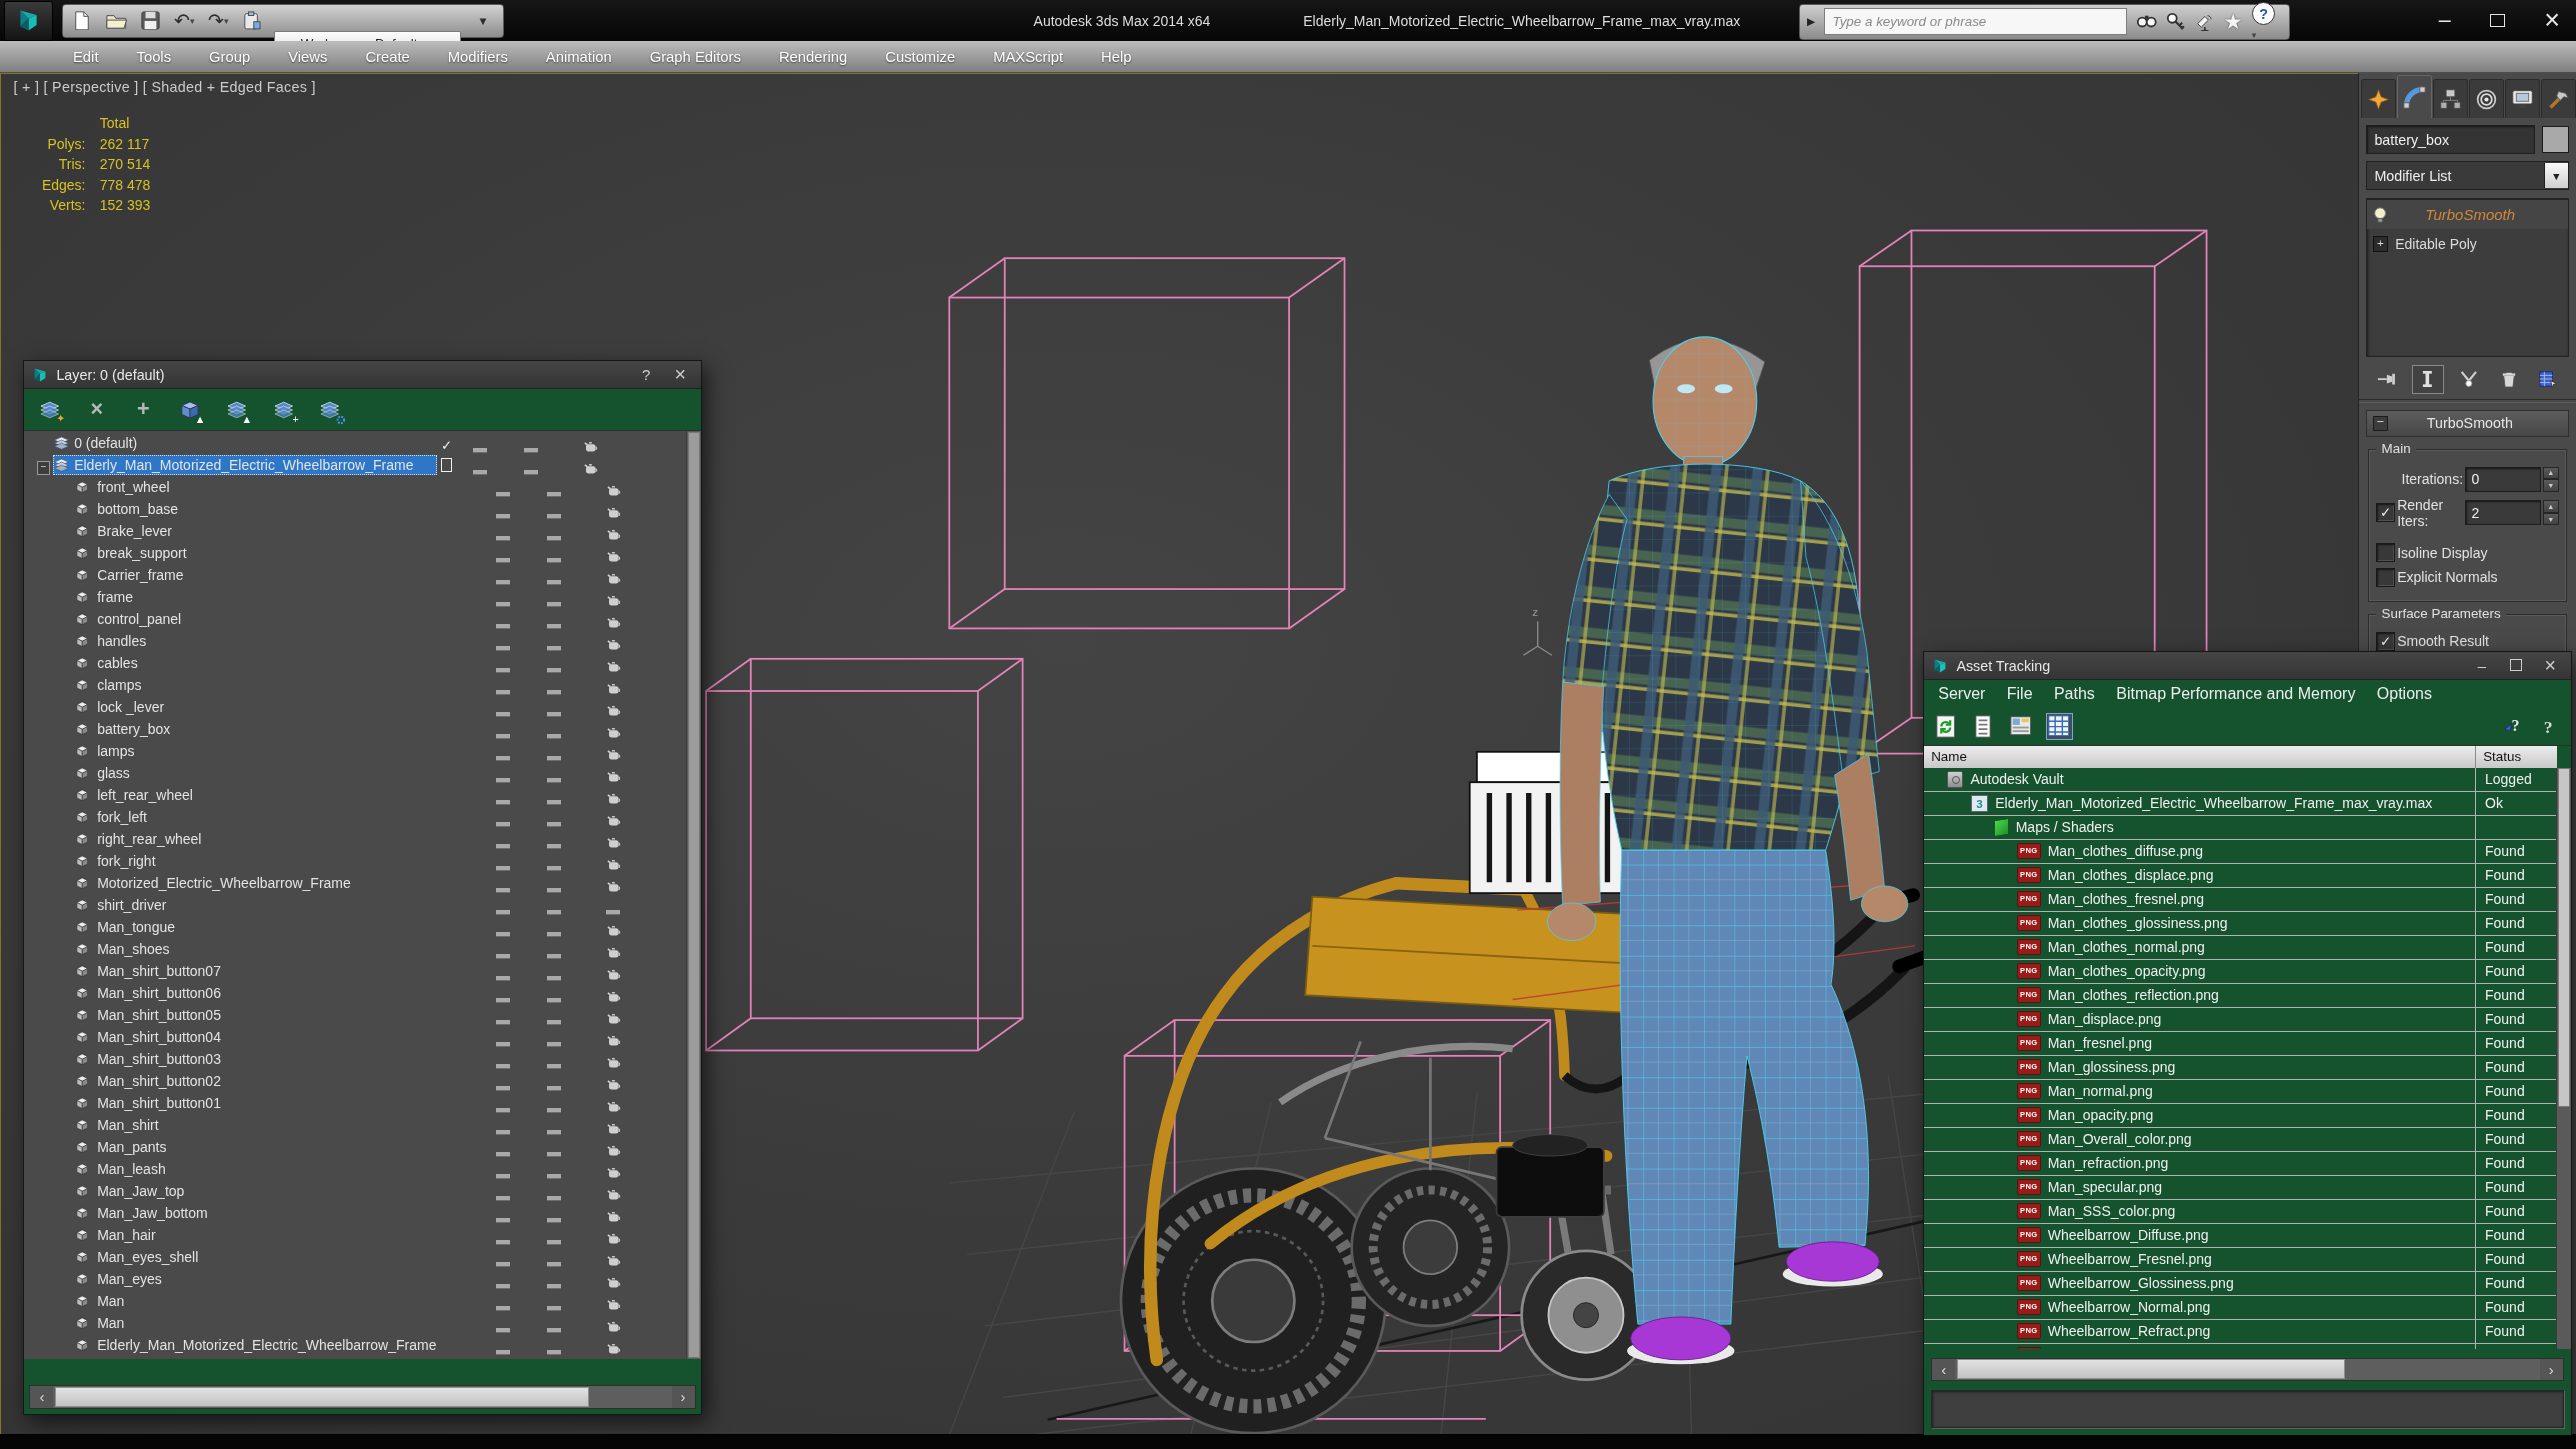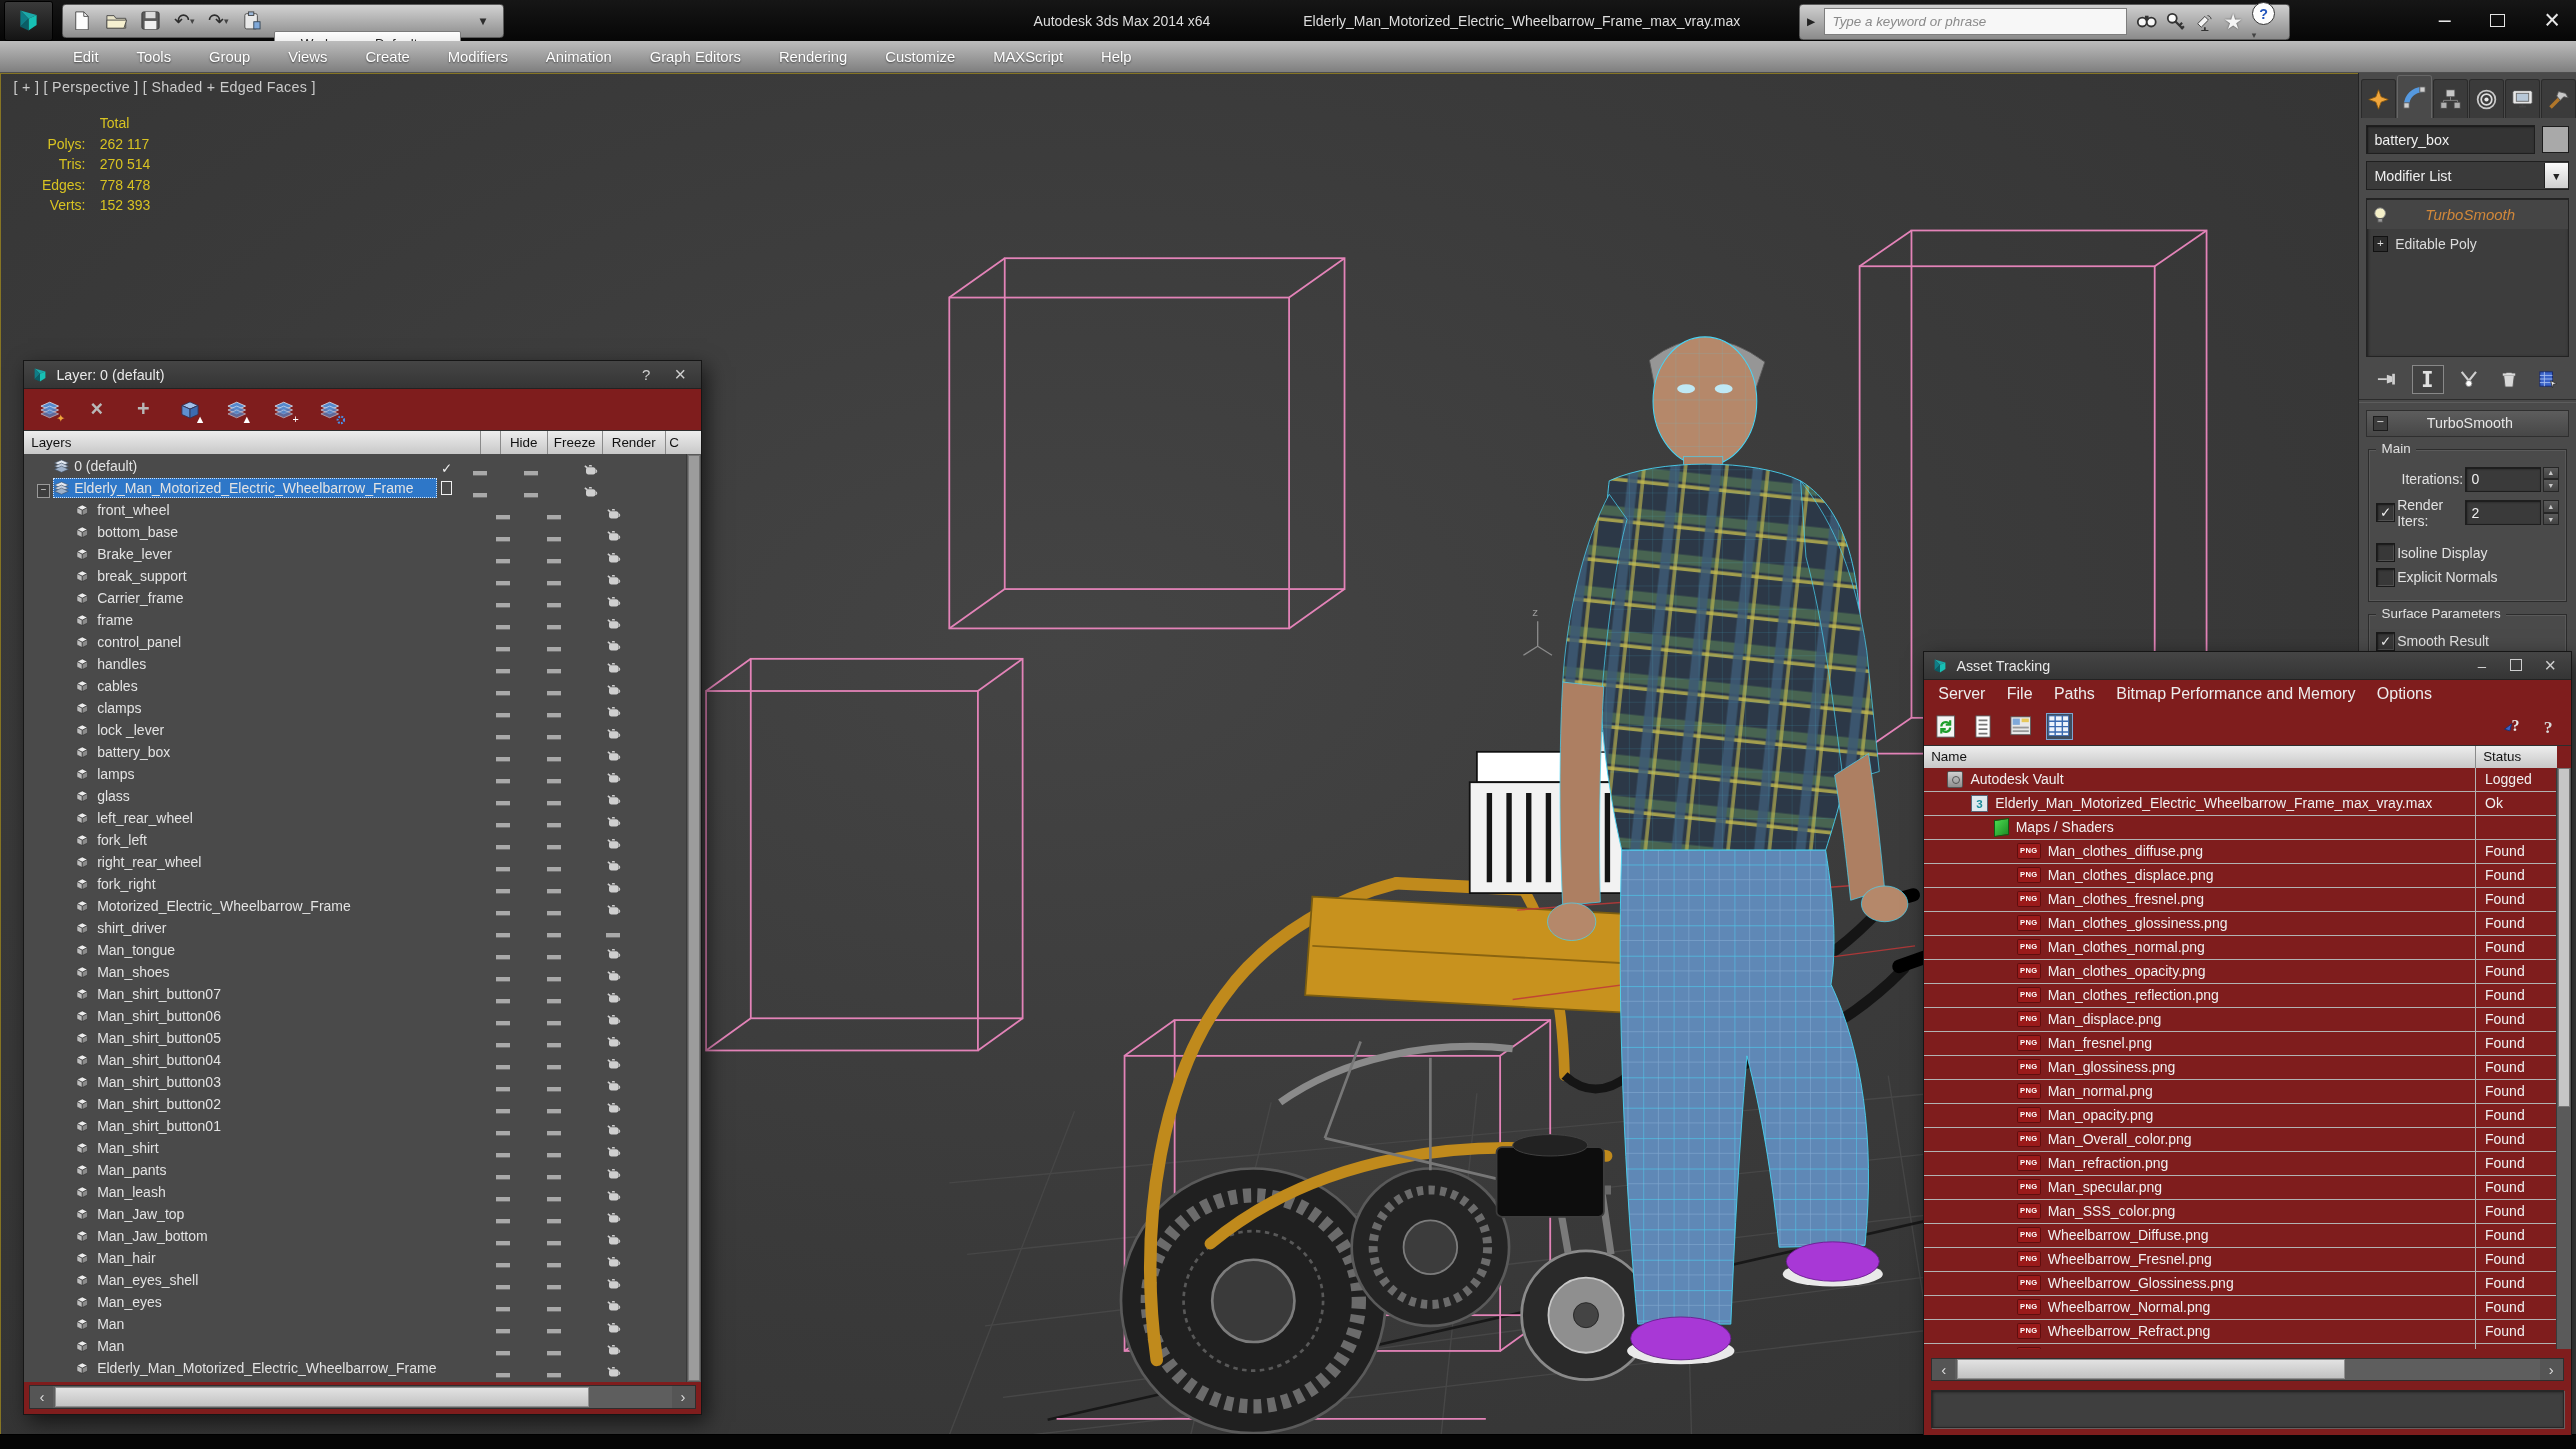--- a/index.html
+++ b/index.html
@@ -54,21 +54,21 @@
   .groupbox{margin:12.5px 9px 0 9px;border:0.9px solid #2c2c2c;box-shadow:inset 0 0 0 0.9px #5a5a5a;position:relative;padding:10.7px 7.2px 9px 7.2px;}
   .gtitle{position:absolute;top:-9px;left:7.2px;background:#4a4a4a;padding:0 5.4px;font-size:13.4px;color:#e0e0e0;}
   .prow{display:flex;align-items:center;margin:5.4px 0;gap:2px;}
   .plabel{flex:1;text-align:right;color:#e2e2e2;}
   .nfield{width:63px;height:23px;background:#3a3a3a;border:0.9px solid #1e1e1e;box-shadow:inset 0.9px 0.9px 1.8px #161616;color:#efefef;display:flex;align-items:center;padding:0 5.4px;}
   .spin{width:16px;height:25px;display:flex;flex-direction:column;}
   .spin span{flex:1;background:linear-gradient(#5a5a5a,#434343);border:0.9px solid #262626;color:#c8c8c8;font-size:7.2px;display:flex;align-items:center;justify-content:center;}
   .cb{width:17px;height:17px;background:#383838;border:0.9px solid #191919;box-shadow:inset 0.9px 0.9px 1.8px #151515, inset -0.9px -0.9px 0 #555;flex:none;display:flex;align-items:center;justify-content:center;color:#efefef;font-size:13.4px;}
   .cblabel{color:#e2e2e2;}
   
-  .dialog{position:absolute;background:#7f1d1d;border:0.9px solid #161616;box-shadow:5.4px 7.2px 19.7px rgba(0,0,0,.6);box-sizing:border-box;}
+  .dialog{position:absolute;background:#14532d;border:0.9px solid #161616;box-shadow:5.4px 7.2px 19.7px rgba(0,0,0,.6);box-sizing:border-box;}
   .dlg-title{height:27px;background:linear-gradient(#454545,#353535);border-bottom:0.9px solid #222;display:flex;align-items:center;padding:0 7.2px;gap:7.2px;color:#e8e8e8;font-size:14.3px;}
   .dlg-title .spacer{flex:1;}
   .dlg-glyph{color:#cfcfcf;font-size:15px;width:27px;text-align:center;}
   .hdrcell{background:linear-gradient(#ededed,#c8c8c8);border-right:0.9px solid #8a8a8a;color:#111;font-size:13.4px;display:flex;align-items:center;padding:0 7.2px;box-sizing:border-box;height:100%;}
   .hscroll{display:flex;align-items:center;background:#555;border:0.9px solid #2e2e2e;height:21.5px;}
   .hs-arrow{width:23px;text-align:center;color:#ddd;font-size:15px;}
   .hs-track{flex:1;height:100%;position:relative;background:#5e5e5e;}
   .hs-thumb{position:absolute;top:0.9px;bottom:0.9px;background:linear-gradient(#e2e2e2,#c2c2c2);border:0.9px solid #8f8f8f;}
   .vscroll{position:absolute;top:0;bottom:0;right:0;width:14.3px;background:#5a5a5a;border-left:0.9px solid #3a3a3a;}
   .vs-thumb{position:absolute;left:0.9px;right:0.9px;background:#9c9c9c;border:0.9px solid #777;}
@@ -602,29 +602,20 @@
             <path d="M2 5l9-4 9 4-9 4z"></path>
             <path d="M2 9l9-4 9 4-9 4z" opacity=".85"></path>
             <path d="M2 13l9-4 9 4-9 4z" opacity=".7"></path>
           </g>
         </svg>
       <svg class="ovl" width="9.8" height="9.8" viewBox="0 0 11 11">
           <circle cx="5.5" cy="5.5" r="3.6" fill="none" stroke="#4a90e8" stroke-width="2.4" stroke-dasharray="2 1.4"></circle>
         </svg>
     </span>
   </div>
-  <div class="lheader">
-    <span class="hdrcell" style="width:457px;">Layers</span>
-    <span class="hdrcell" style="width:19.7px;padding:0;"></span>
-    <span class="hdrcell" style="width:47px;justify-content:center;padding:0;">Hide</span>
-    <span class="hdrcell" style="width:55px;justify-content:center;padding:0;">Freeze</span>
-    <span class="hdrcell" style="width:63px;justify-content:center;padding:0;">Render</span>
-    <span class="hdrcell" style="width:23px;justify-content:flex-start;padding-left:3.6px;border-right:none;">C</span>
-    <span class="hdrcell" style="flex:1;border-right:none;padding:0;"></span>
-  </div>
   <div class="lbody">
     <div class="lrow">
         <span class="slot-exp"></span>
         <span class="lnamewrap">
           <span class="licon">
             <svg width="17" height="14.3" viewBox="0 0 22 18">
               <g stroke="#45546a" stroke-width=".8">
                 <path d="M2 5l9-4 9 4-9 4z" fill="#e6ecf4"></path>
                 <path d="M2 9l9-4 9 4-9 4z" fill="#c2cede"></path>
                 <path d="M2 13l9-4 9 4-9 4z" fill="#9fb2ca"></path>

